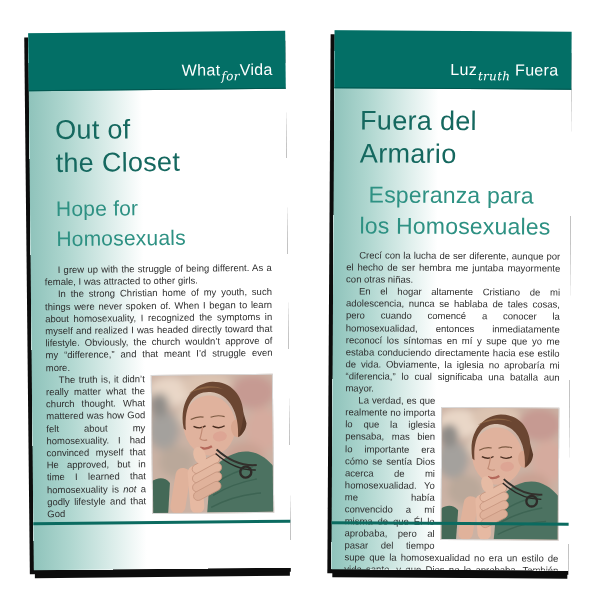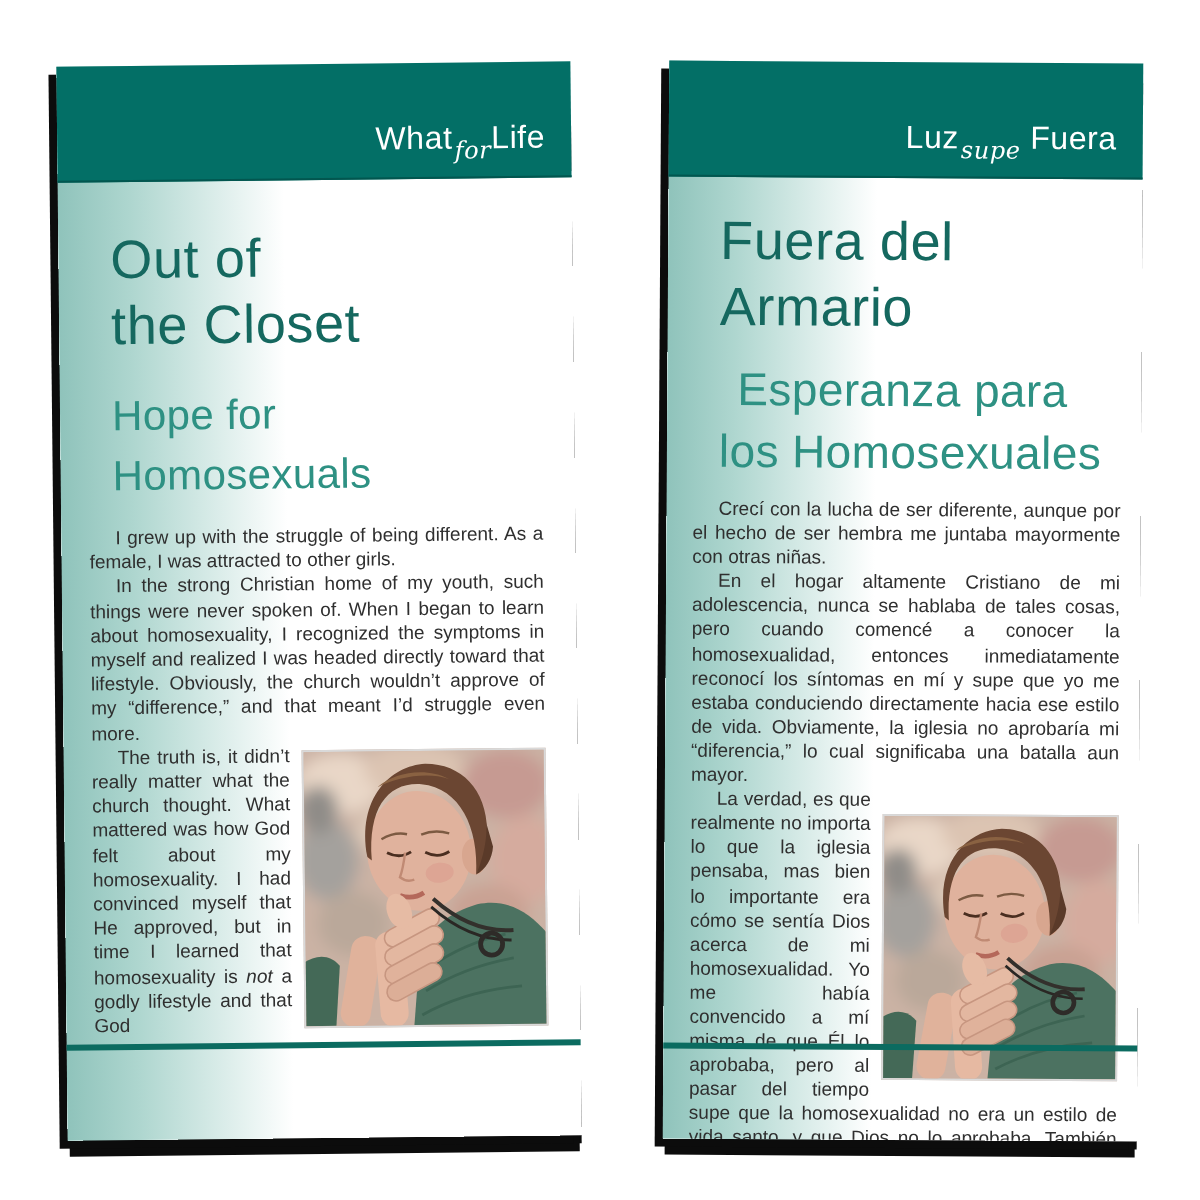--- a/index.html
+++ b/index.html
@@ -56,21 +56,21 @@
   .rule{
     position:absolute;left:0;right:0;bottom:45px;height:3px;background:#0b6b60;
   }
 </style>
 </head>
 <body>
 
 <div class="panel en">
   <div class="band">
     <div class="logo">
-      <span>What</span><span class="script">for</span><span>Life</span>
+      <span>What</span><span class="script">for</span><span>Vida</span>
     </div>
   </div>
   <div class="content">
     <div class="titleblock">
       <div class="title">
         <div>Out of</div>
         <div>the Closet</div>
       </div>
       <div class="subtitle">
         <div>Hope for</div>
@@ -133,21 +133,21 @@
         <p style="text-indent:13px"><span>The truth is, it didn’t really matter what the church thought. What mattered was how God felt about my homosexuality. I had convinced myself that He approved, but in time I learned that homosexuality is </span><span class="ital">not</span><span> a godly lifestyle and that God</span></p>
       </div>
     </div>
   </div>
   <div class="rule"></div>
 </div>
 
 <div class="panel es">
   <div class="band">
     <div class="logo">
-      <span>Luz</span><span class="script">supe</span> <span>Fuera</span>
+      <span>Luz</span><span class="script">truth</span> <span>Fuera</span>
     </div>
   </div>
   <div class="content">
     <div class="titleblock">
       <div class="title">
         <div>Fuera del</div>
         <div>Armario</div>
       </div>
       <div class="subtitle">
         <div class="ind">Esperanza para</div>

